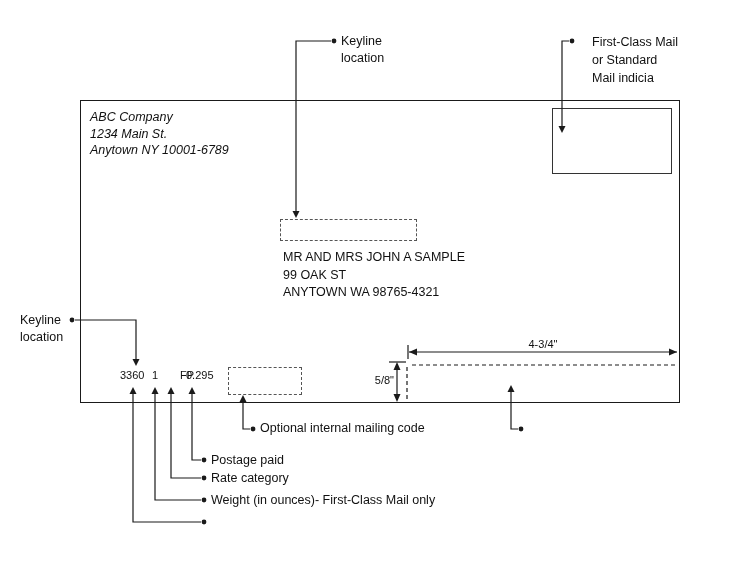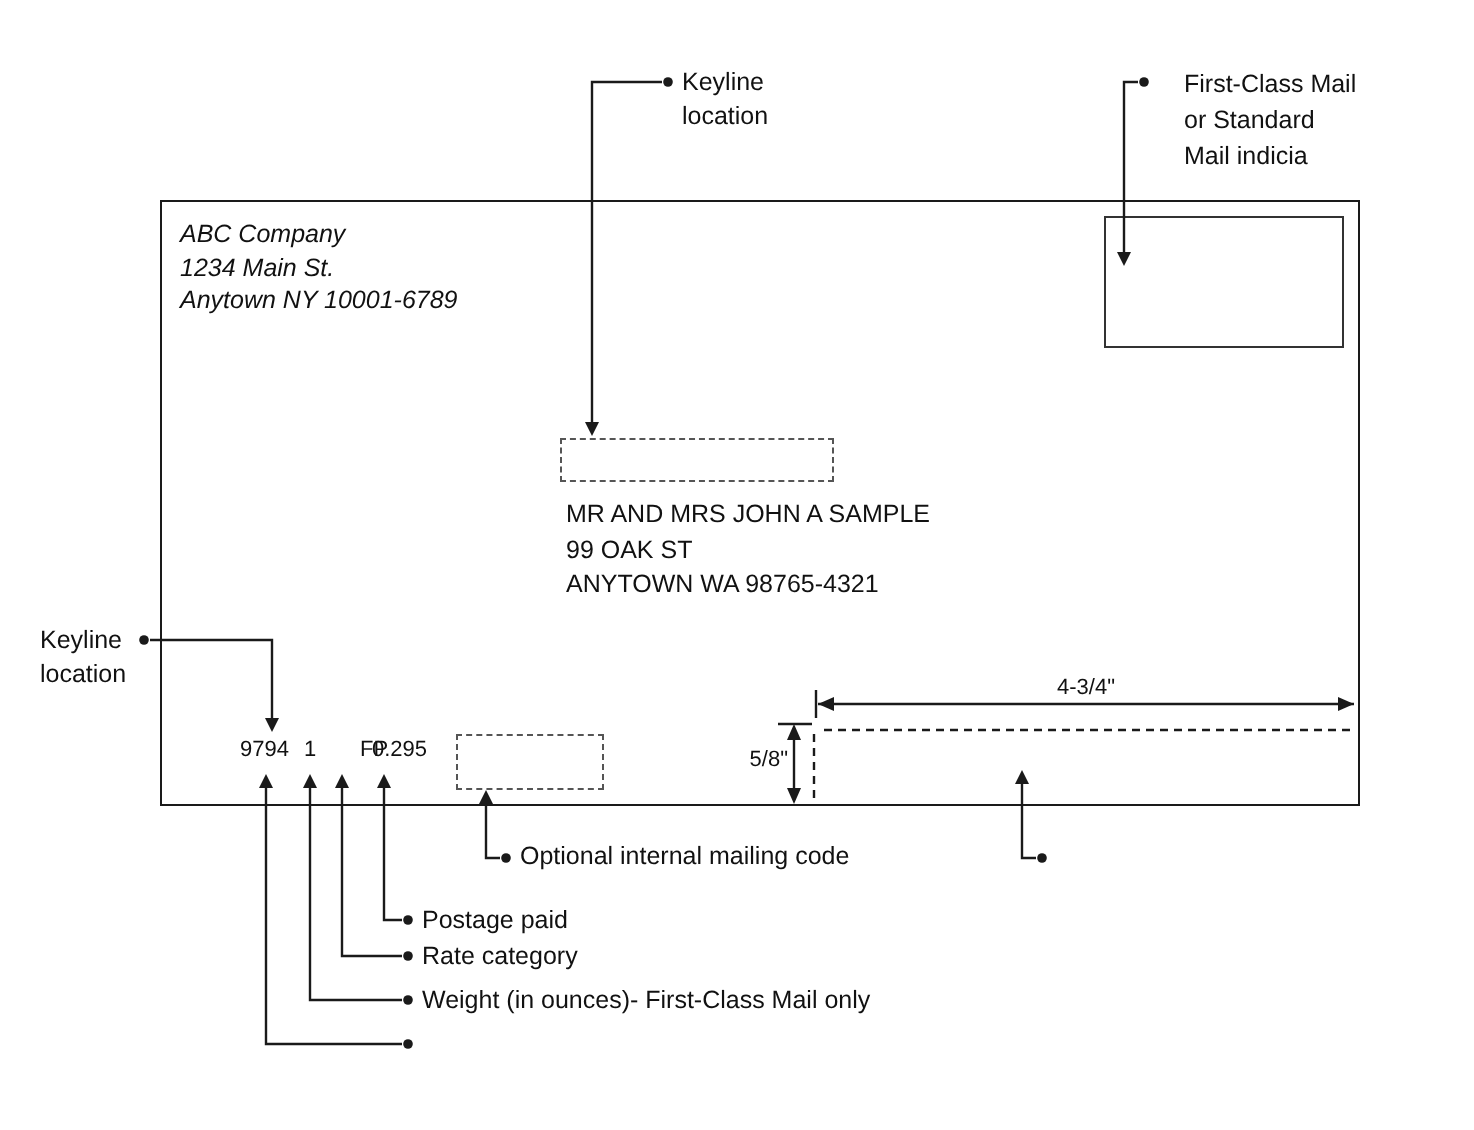--- a/index.html
+++ b/index.html
@@ -41,21 +41,21 @@
     <div>1234 Main St.</div>
     <div>Anytown NY 10001-6789</div>
   </div>
 
   <div class="lbl addr" style="left:283px; top:249px; line-height:17.5px;">
     <div>MR AND MRS JOHN A SAMPLE</div>
     <div>99 OAK ST</div>
     <div>ANYTOWN WA 98765-4321</div>
   </div>
 
-  <span class="kl" style="left:120px;">9794</span>
+  <span class="kl" style="left:120px;">3360</span>
   <span class="kl" style="left:152px;">1</span>
   <span class="kl" style="left:180px;">FP</span>
   <span class="kl" style="left:186px;">0.295</span>
 
   <div class="lbl" style="left:341px; top:33px;">
     <div>Keyline</div>
     <div>location</div>
   </div>
 
   <div class="lbl lbl3" style="left:561px; top:33px;margin-left:31px;">

